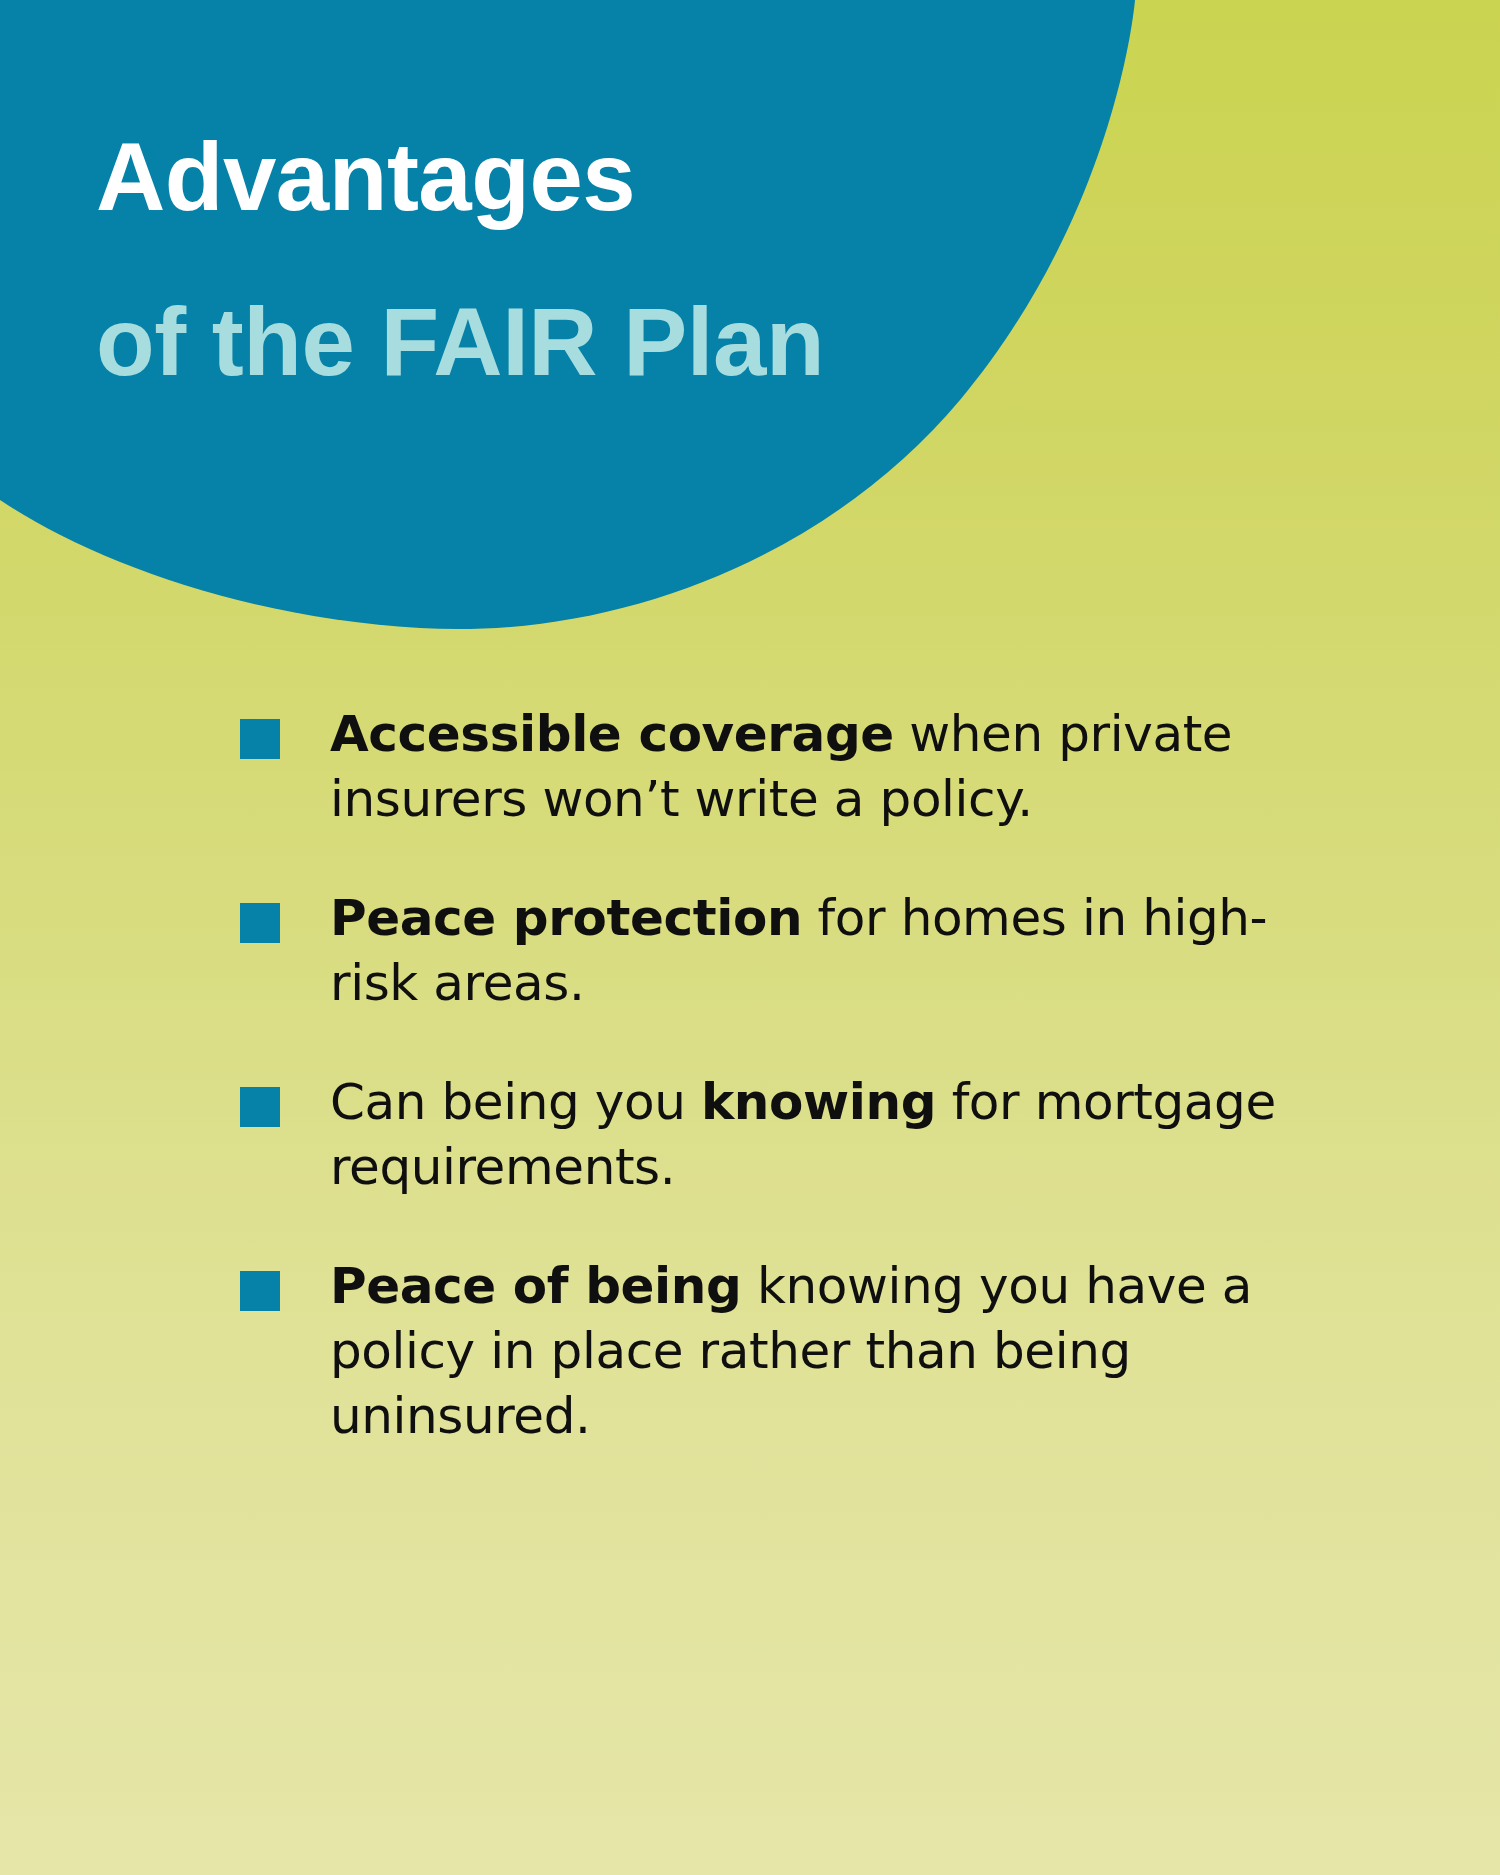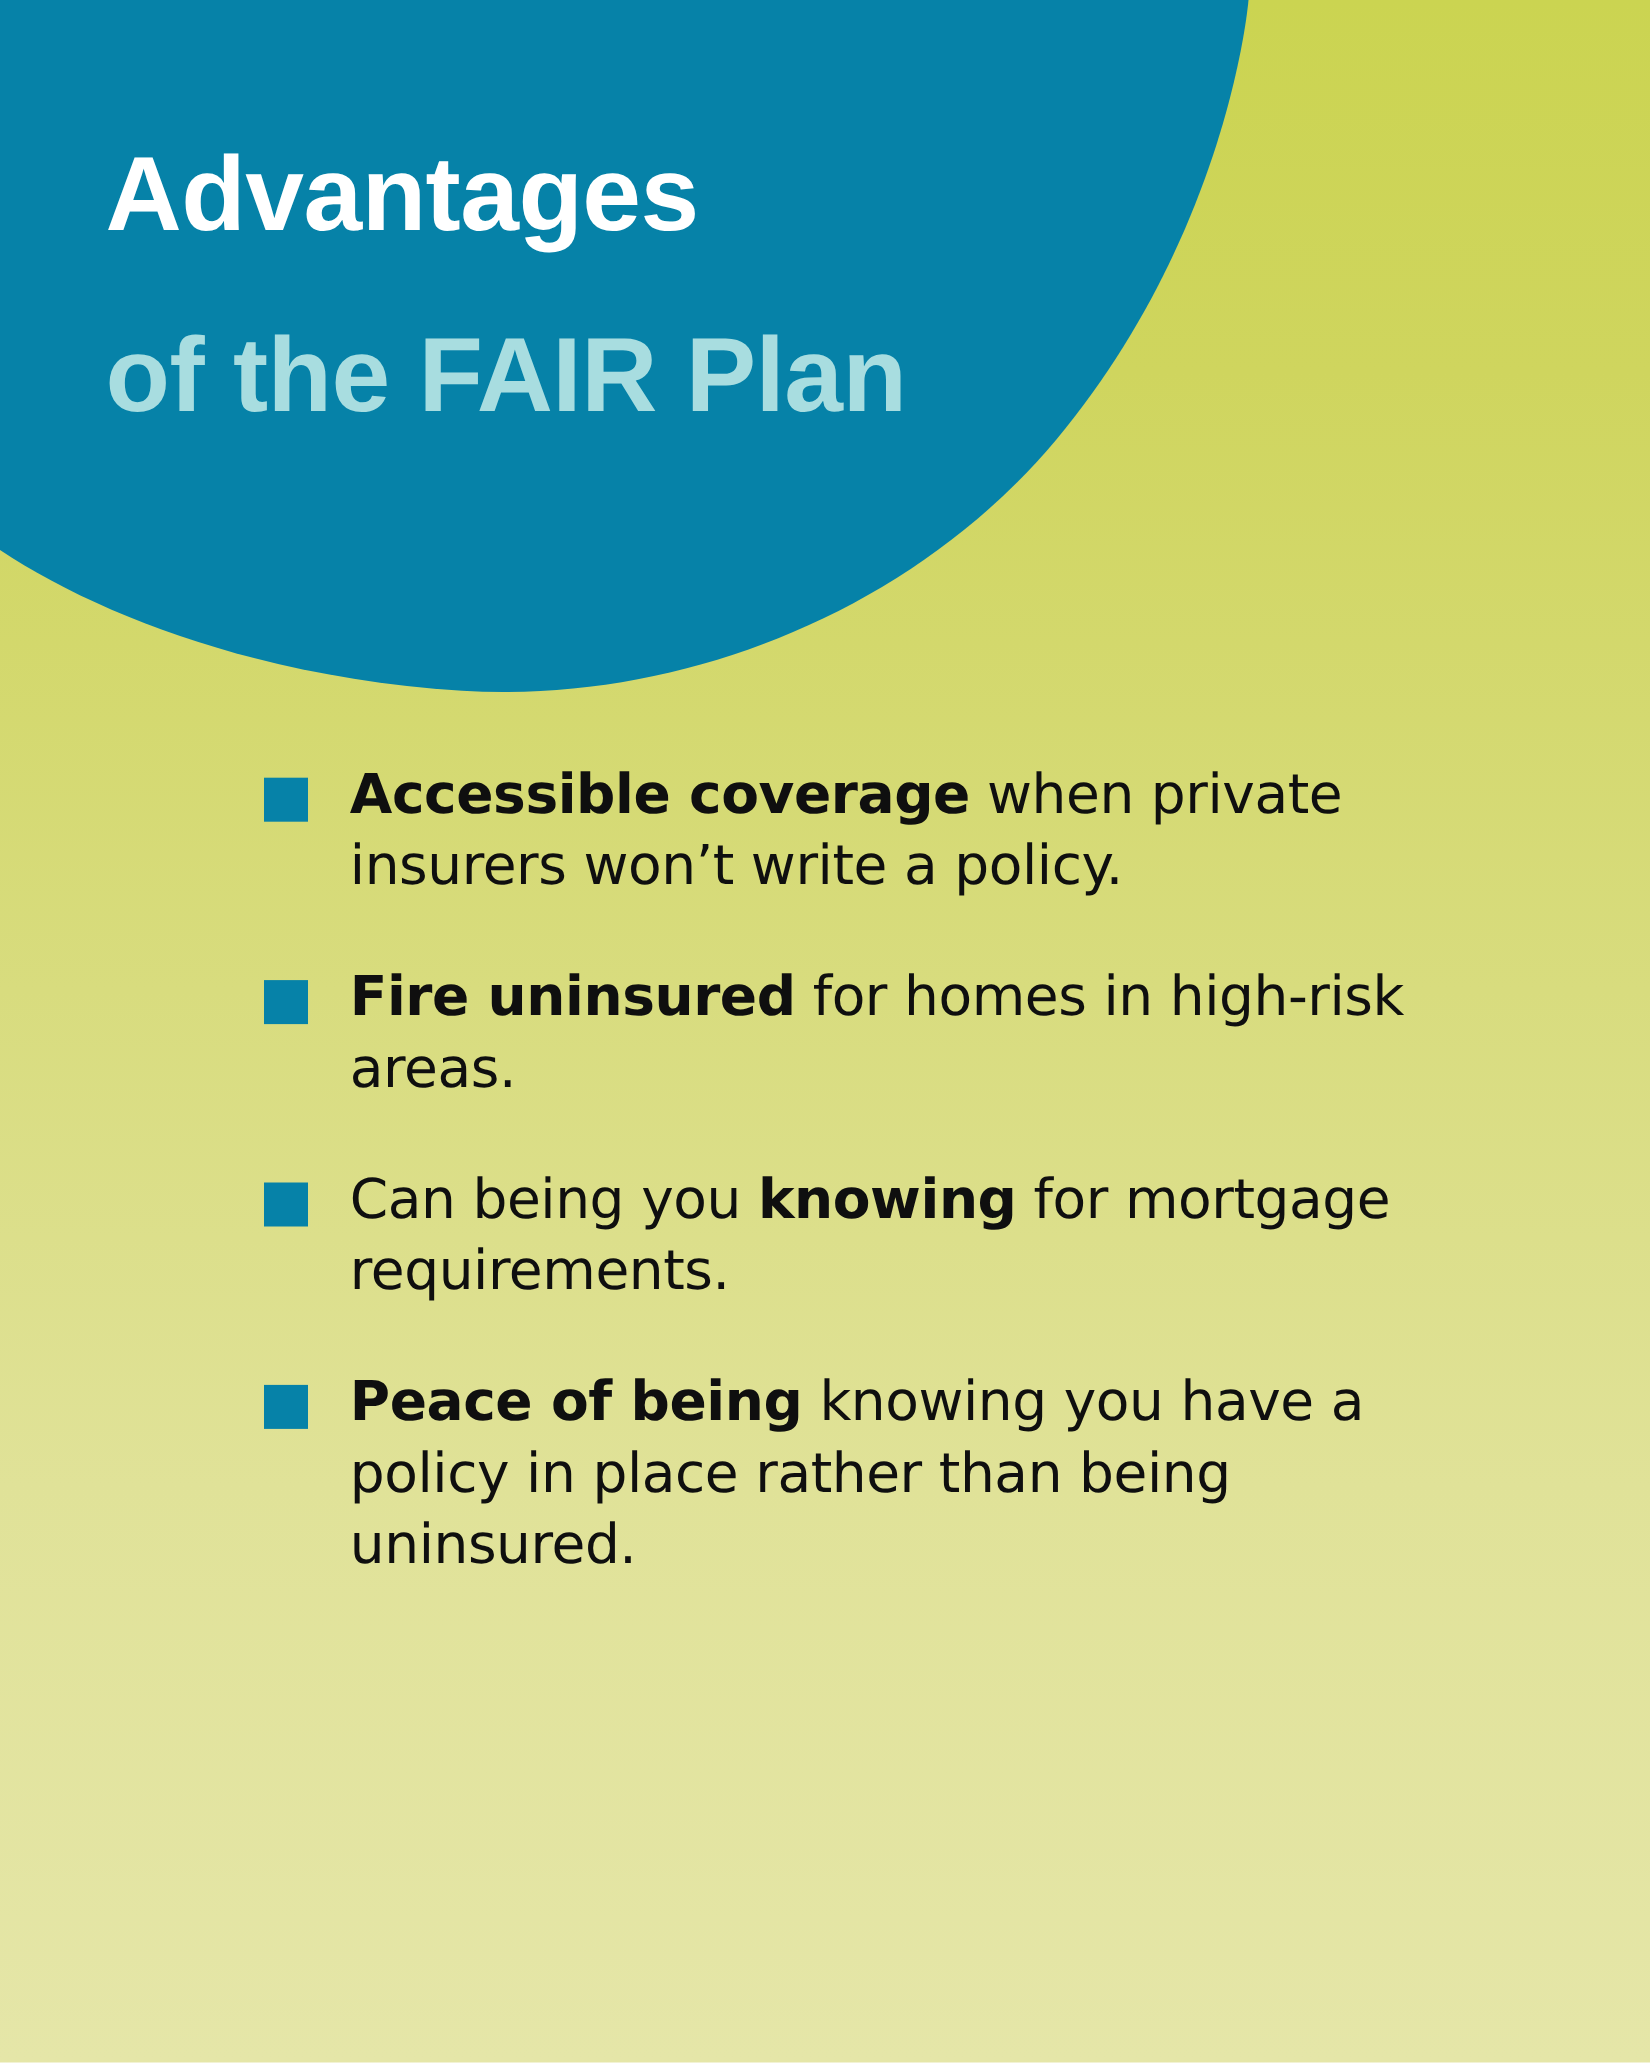--- a/index.html
+++ b/index.html
@@ -88,21 +88,21 @@
     height: 40px;
     background: #0682A8;
   }
 
   .bullet-text {
     font-family: "DejaVu Sans", sans-serif;
     font-size: 50px;
     line-height: 1.30;
     color: #0F0F0F;
     font-weight: 400;
-    margin: 0;
+    margin: 12px;
     letter-spacing: -0.4px;
   }
 
   .bullet-text b {
     font-weight: bold;
   }
 </style>
 </head>
 <body>
 
@@ -119,21 +119,21 @@
 
   <div id="bullet-list">
 
     <div class="bullet-item">
       <span class="bullet-square"></span>
       <p class="bullet-text"><b>Accessible coverage</b><span> when private insurers won’t write a policy.</span></p>
     </div>
 
     <div class="bullet-item">
       <span class="bullet-square"></span>
-      <p class="bullet-text"><b>Fire uninsured</b><span> for homes in high-risk areas.</span></p>
+      <p class="bullet-text"><b>Peace protection</b><span> for homes in high-risk areas.</span></p>
     </div>
 
     <div class="bullet-item">
       <span class="bullet-square"></span>
       <p class="bullet-text"><span>Can being you </span><b>knowing</b><span> for mortgage requirements.</span></p>
     </div>
 
     <div class="bullet-item">
       <span class="bullet-square"></span>
       <p class="bullet-text"><b>Peace of being</b><span> knowing you have a policy in place rather than being uninsured.</span></p>

